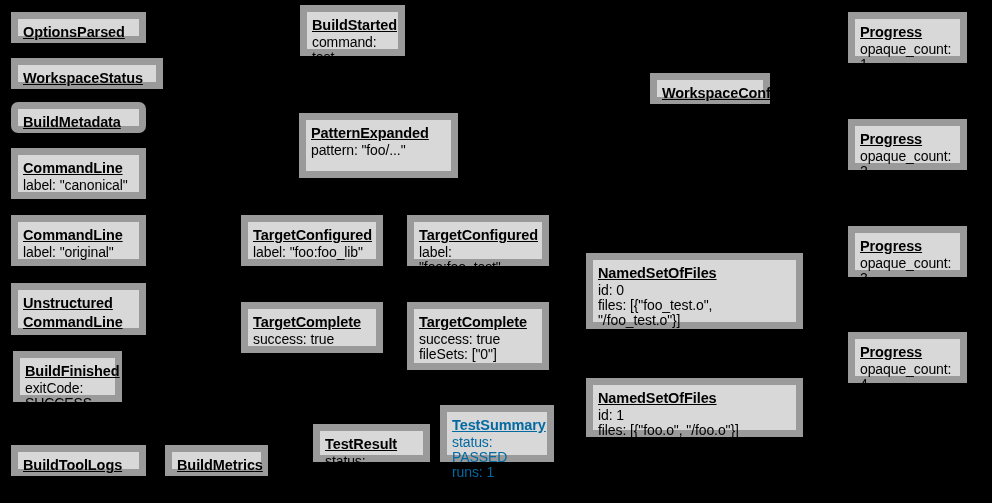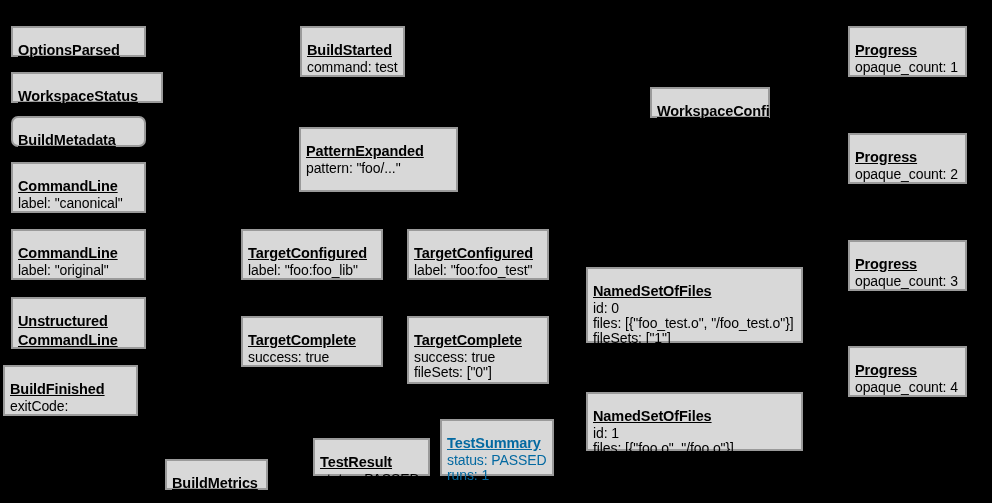--- a/index.html
+++ b/index.html
@@ -19,25 +19,24 @@
     left: 0;
     top: 0;
     width: 992px;
     height: 503px;
     background: #000000;
   }
   .node {
     position: absolute;
     box-sizing: border-box;
     background: #d8d8d8;
-    border: 2px solid #14532d;
-    padding: 13px 5px 4px 5px;
+    border: 7px solid #14532d;
+    padding: 4px 5px 4px 5px;
     line-height: 16px;
     color: #000000;
-    margin-top: 14px;
   }
   .node-title {
     font-size: 14.5px;
     font-weight: bold;
     text-decoration: underline;
     white-space: pre-line;
     line-height: 19px;
     letter-spacing: -0.1px;
   }
   .node-attrs {
@@ -69,28 +68,31 @@
       <div class="node-attrs"><span class="attr-line">label: "canonical"</span></div>
     </div>
     <div class="node" style="left: 11px; top: 215px; width: 135px; height: 51px; background: rgb(216, 216, 216); border-color: rgb(154, 154, 154); color: rgb(0, 0, 0);">
       <div class="node-title">CommandLine</div>
       <div class="node-attrs"><span class="attr-line">label: "original"</span></div>
     </div>
     <div class="node" style="left: 11px; top: 283px; width: 135px; height: 52px; background: rgb(216, 216, 216); border-color: rgb(154, 154, 154); color: rgb(0, 0, 0);">
       <div class="node-title">Unstructured
 CommandLine</div>
     </div>
-    <div class="node" style="left: 3px; top: 351px; width: 135px; height: 51px; background: rgb(216, 216, 216); border-color: rgb(154, 154, 154); color: rgb(0, 0, 0);">
+    <div class="node" style="left: 13px; top: 351px; width: 109px; height: 51px; background: rgb(216, 216, 216); border-color: rgb(154, 154, 154); color: rgb(0, 0, 0);">
       <div class="node-title">BuildFinished</div>
       <div class="node-attrs"><span class="attr-line">exitCode: SUCCESS</span></div>
+    </div>
+    <div class="node" style="left: 11px; top: 445px; width: 135px; height: 31px; background: rgb(216, 216, 216); border-color: rgb(154, 154, 154); color: rgb(0, 0, 0);">
+      <div class="node-title">BuildToolLogs</div>
     </div>
     <div class="node" style="left: 165px; top: 445px; width: 103px; height: 31px; background: rgb(216, 216, 216); border-color: rgb(154, 154, 154); color: rgb(0, 0, 0);">
       <div class="node-title">BuildMetrics</div>
     </div>
-    <div class="node" style="left: 300px; top: 12px; width: 105px; height: 51px; background: rgb(216, 216, 216); border-color: rgb(154, 154, 154); color: rgb(0, 0, 0);">
+    <div class="node" style="left: 300px; top: 5px; width: 105px; height: 51px; background: rgb(216, 216, 216); border-color: rgb(154, 154, 154); color: rgb(0, 0, 0);">
       <div class="node-title">BuildStarted</div>
       <div class="node-attrs"><span class="attr-line">command: test</span></div>
     </div>
     <div class="node" style="left: 299px; top: 113px; width: 159px; height: 65px; background: rgb(216, 216, 216); border-color: rgb(154, 154, 154); color: rgb(0, 0, 0);">
       <div class="node-title">PatternExpanded</div>
       <div class="node-attrs"><span class="attr-line">pattern: "foo/..."</span></div>
     </div>
     <div class="node" style="left: 241px; top: 215px; width: 142px; height: 51px; background: rgb(216, 216, 216); border-color: rgb(154, 154, 154); color: rgb(0, 0, 0);">
       <div class="node-title">TargetConfigured</div>
       <div class="node-attrs"><span class="attr-line">label: "foo:foo_lib"</span></div>

